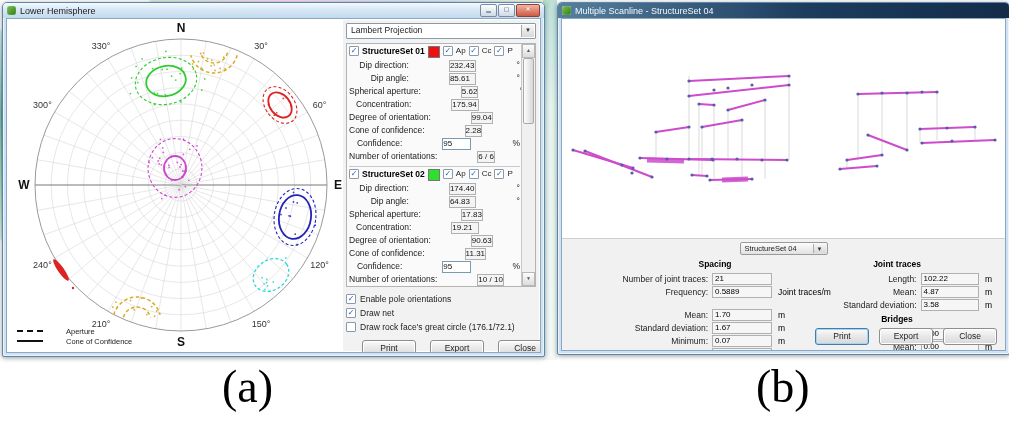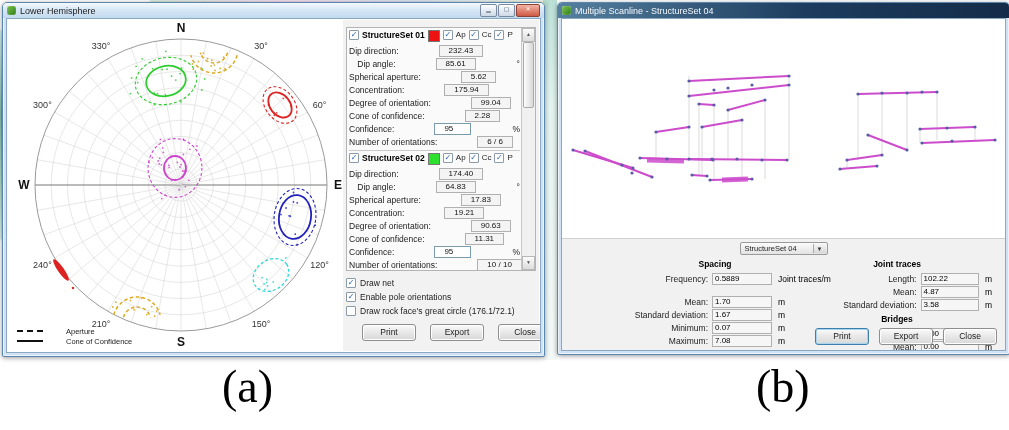--- a/index.html
+++ b/index.html
@@ -45,24 +45,24 @@
   #scrollbox{position:relative;margin-top:4px;height:242px;border:1px solid #b4b4b4;background:#fafafa;overflow:hidden;}
   #sets-inner{position:absolute;left:2px;top:2px;right:15px;}
   .set-sep{border-top:1px solid #c9c9c9;margin:2px 0;}
   .set-head{display:flex;align-items:flex-start;height:14px;font-size:8.5px;gap:3px;}
   .set-head b{font-size:8.5px;}
   .cb{width:8px;height:8px;border:1px solid #8a9aa8;background:#fff;border-radius:1px;
     font-size:8px;line-height:8px;text-align:center;color:#2a62b0;flex:0 0 auto;}
   .cb.checked::before{content:"✓";}
   .swatch{width:10px;height:10px;border:1px solid #777;flex:0 0 auto;}
   .mini-label{font-size:8px;color:#222;}
-  .frow{display:flex;align-items:center;height:13px;font-size:8.5px;color:#222;gap:36px;}
+  .frow{display:flex;align-items:flex-start;height:13px;font-size:8.5px;color:#222;gap:36px;}
   .flabel{width:102px;text-align:right;padding-right:4px;white-space:nowrap;}
   .fbox{width:42px;height:10px;border:1px solid #b0b0b0;background:#f4f4f4;
-    font-size:8px;line-height:10px;padding:0 9px;color:#111;white-space:nowrap;}
+    font-size:8px;line-height:10px;padding:0 0;color:#111;white-space:nowrap;}
   .fbox.editable{background:#fff;border-color:#7a9ab0;width:52px;}
   .funit{padding-left:5px;font-size:8.5px;}
   .vscroll{position:absolute;right:0;top:0;bottom:0;width:13px;background:#f0f0f0;border-left:1px solid #c8c8c8;}
   .vs-btn{height:12px;background:linear-gradient(#fcfcfc,#dcdcdc);border:1px solid #b8b8b8;
     font-size:5px;text-align:center;line-height:11px;color:#555;}
   .vs-btn.down{position:absolute;bottom:0;left:0;right:0;}
   .vs-btn.up{position:absolute;top:0;left:0;right:0;}
   .vs-thumb{position:absolute;left:1px;right:1px;top:14px;height:64px;border:1px solid #aaa;border-radius:2px;
     background:linear-gradient(90deg,#fdfdfd,#d8d8d8);}
   #options-a{margin-top:5px;}
@@ -297,20 +297,24 @@
             <span class="legend-line dashed"></span>
           <span>Aperture</span>
           </div>
         <div class="legend-row">
             <span class="legend-line"></span>
           <span>Cone of Confidence</span>
           </div>
       </div>
 
       <div id="panel-a">
+        <div class="dropdown">
+          <span>Lambert Projection</span>
+          <span class="dd-arrow">▼</span>
+        </div>
         <div id="scrollbox">
           <div id="sets-inner">
               <div class="set-head">
                 <span class="cb checked"></span>
                 <b>StructureSet 01</b>
                 <span class="swatch" style="background: rgb(238, 17, 17);"></span>
                 <span class="cb checked"></span>
                 <span class="mini-label">Ap</span>
                 <span class="cb checked"></span>
                 <span class="mini-label">Cc</span>
@@ -412,25 +416,25 @@
             </div>
           <div class="vscroll">
             <div class="vs-btn up">▲</div>
             <div class="vs-thumb"></div>
             <div class="vs-btn down">▼</div>
           </div>
         </div>
         <div id="options-a">
             <div class="opt-row">
               <span class="cb checked"></span>
-              <span>Draw net</span>
+              <span>Enable pole orientations</span>
             </div>
             <div class="opt-row">
               <span class="cb checked"></span>
-              <span>Enable pole orientations</span>
+              <span>Draw net</span>
             </div>
             <div class="opt-row">
               <span class="cb"></span>
               <span>Draw rock face's great circle (176.1/72.1)</span>
             </div>
           </div>
         <div class="btnrow" id="btnrow-a">
             <div class="btn">Print</div>
             <div class="btn">Export</div>
             <div class="btn">Close</div>
@@ -537,20 +541,25 @@
       </div>
       <div id="stats-b">
         <div id="dd-b" class="dropdown">
           <span>StructureSet 04</span>
           <span class="dd-arrow">▼</span>
         </div>
         <div id="col-spacing" class="stat-col">
           <div class="stat-head">Spacing</div>
           <div id="spacing-rows">
               <div class="srow">
+                <span class="slabel">Number of joint traces:</span>
+                <span class="sbox">21</span>
+                <span class="sunit"></span>
+              </div>
+              <div class="srow">
                 <span class="slabel">Frequency:</span>
                 <span class="sbox">0.5889</span>
                 <span class="sunit">Joint traces/m</span>
               </div>
               <div class="srow gap"></div>
               <div class="srow">
                 <span class="slabel">Mean:</span>
                 <span class="sbox">1.70</span>
                 <span class="sunit">m</span>
               </div>

